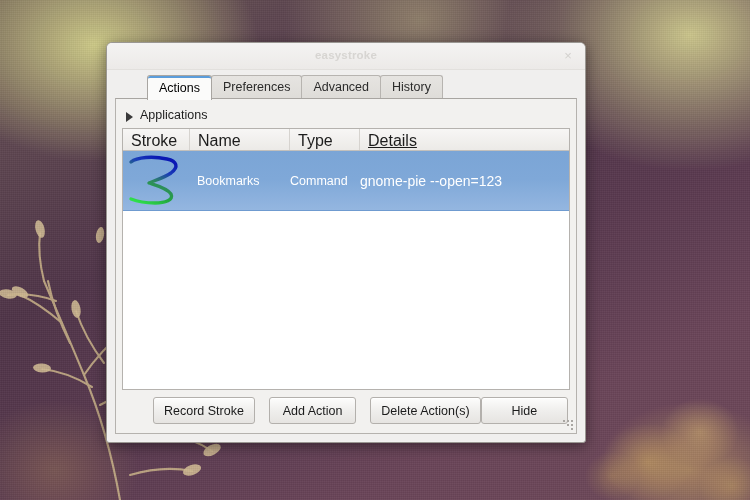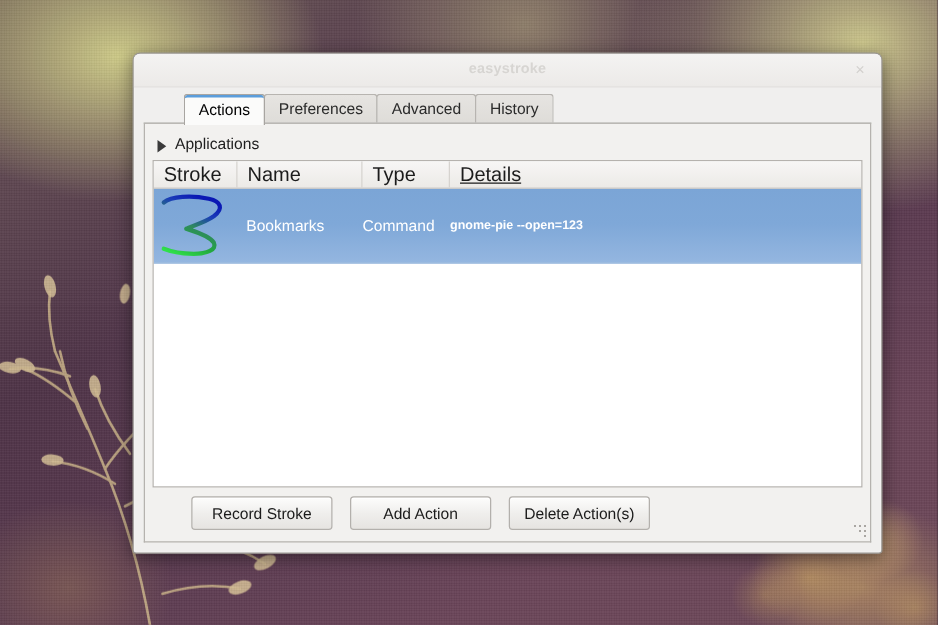--- a/index.html
+++ b/index.html
@@ -40,21 +40,21 @@
       repeating-linear-gradient(0deg, rgba(255,255,255,0.022) 0 1px, rgba(0,0,0,0.022) 1px 2px),
       repeating-linear-gradient(90deg, rgba(255,255,255,0.018) 0 1px, rgba(0,0,0,0.018) 1px 2px);
     pointer-events: none;
   }
 
   
   #window {
     position: absolute;
     left: 106px;
     top: 42px;
-    width: 600px;
+    width: 480px;
     height: 401px;
     background: #f0efee;
     border-radius: 6px 6px 3px 3px;
     border: 1px solid #9a9792;
     box-shadow: 0 3px 14px rgba(0,0,0,0.42), 0 0 0 1px rgba(255,255,255,0.22) inset;
     display: flex;
     flex-direction: column;
     overflow: hidden;
   }
 
@@ -188,21 +188,21 @@
     height: 60px;
     flex: 0 0 60px;
     background: linear-gradient(to bottom, #7ba5d6 0%, #7fa8d8 48%, #94b6e0 100%);
     color: #ffffff;
     cursor: pointer;
     border-bottom: 1px solid #6f9bd0;
   }
   .cell-stroke { width: 67px; display: flex; align-items: center; justify-content: center; }
   .cell-name   { width: 100px; font-size: 12.5px; padding-left: 7px; }
   .cell-type   { width: 70px;  font-size: 12.5px; }
-  .cell-details{ flex: 1 1 auto; font-size: 10px; font-weight: bold; }
+  .cell-details{ flex: 1 1 auto; font-size: 14px; }
 
   .list-blank { flex: 1 1 auto; background: #ffffff; }
 
   
   .buttonbar {
     display: flex;
     gap: 0;
     padding: 7px 2px 2px 2px;
     flex: 0 0 auto;
   }
@@ -332,17 +332,18 @@
         <div class="cell-details">gnome-pie --open=123</div>
       </div>
 
       <div class="list-blank"></div>
     </div>
 
     <div class="buttonbar">
       <button class="btn btn-record">Record Stroke</button>
       <button class="btn btn-add">Add Action</button>
       <button class="btn btn-delete">Delete Action(s)</button>
+      <button class="btn btn-hide">Hide</button>
     </div>
 
     <div class="grip"></div>
   </div>
 </div>
 
 </body></html>

